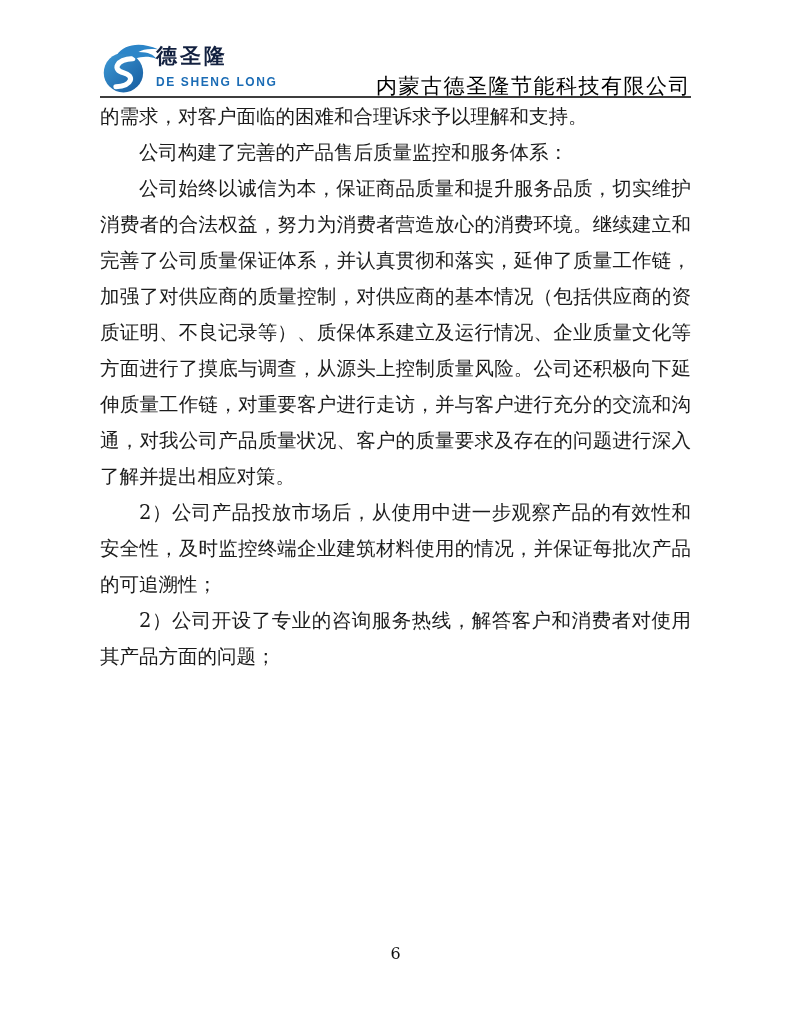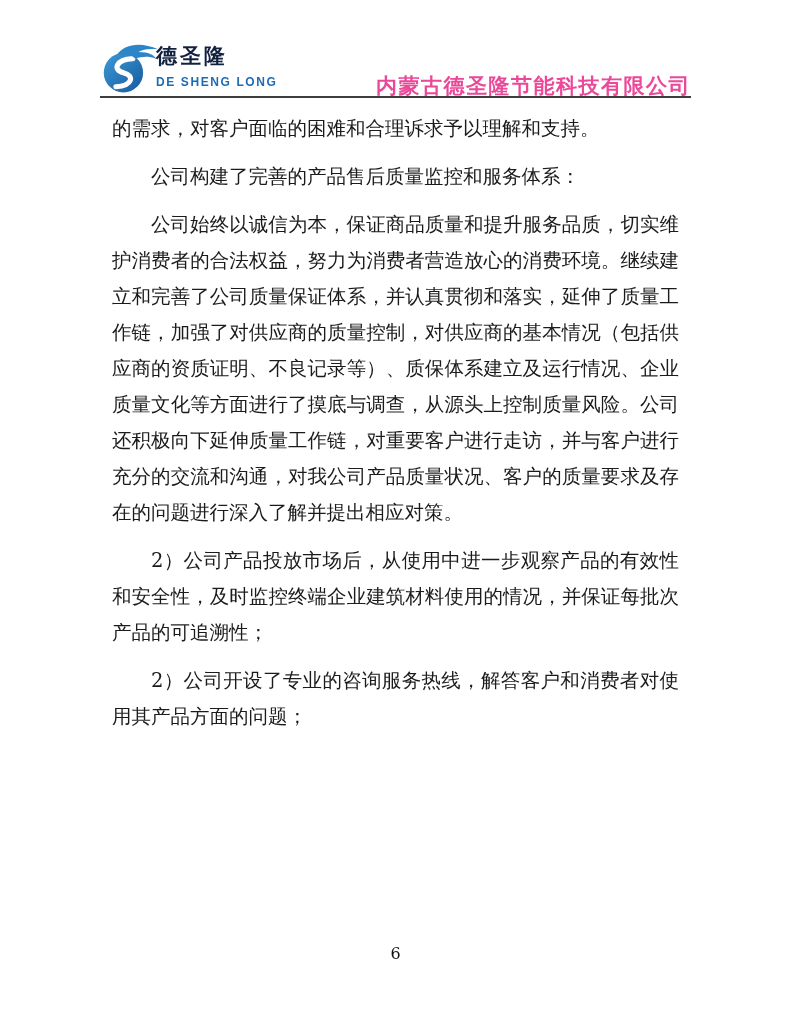--- a/index.html
+++ b/index.html
@@ -47,22 +47,22 @@
     font-family: "Liberation Sans", "DejaVu Sans", sans-serif;
     font-size: 12px;
     font-weight: bold;
     color: #1b6cb5;
     letter-spacing: 1.6px;
     line-height: 9px;
     margin-top: 11px;
   }
   .company-name {
     font-size: 21px;
-    font-weight: bold;
-    color: #ec4899;
+    font-weight: normal;
+    color: #000000;
     letter-spacing: 1.5px;
     line-height: 24px;
   }
   .header-rule {
     position: absolute;
     left: 100px;
     top: 96px;
     width: 591px;
     height: 2px;
     background: #3d3d3d;
@@ -72,21 +72,21 @@
   .doc-body {
     position: absolute;
     left: 100px;
     top: 99px;
     width: 591px;
     font-size: 19.5px;
     line-height: 36px;
     color: #1b1b1b;
     text-align: justify;
   }
-  .doc-body p { margin: 12px; }
+  .doc-body p { margin: 0; }
   .doc-body p.indent { text-indent: 2em; }
 
   
   .page-number {
     position: absolute;
     left: 0;
     top: 944px;
     width: 100%;
     text-align: center;
     font-size: 16px;

